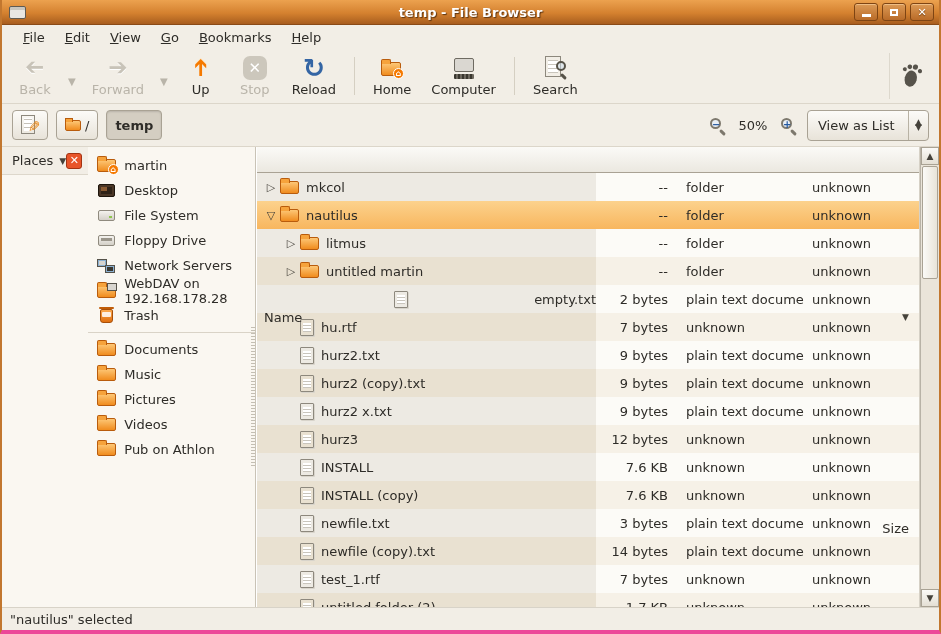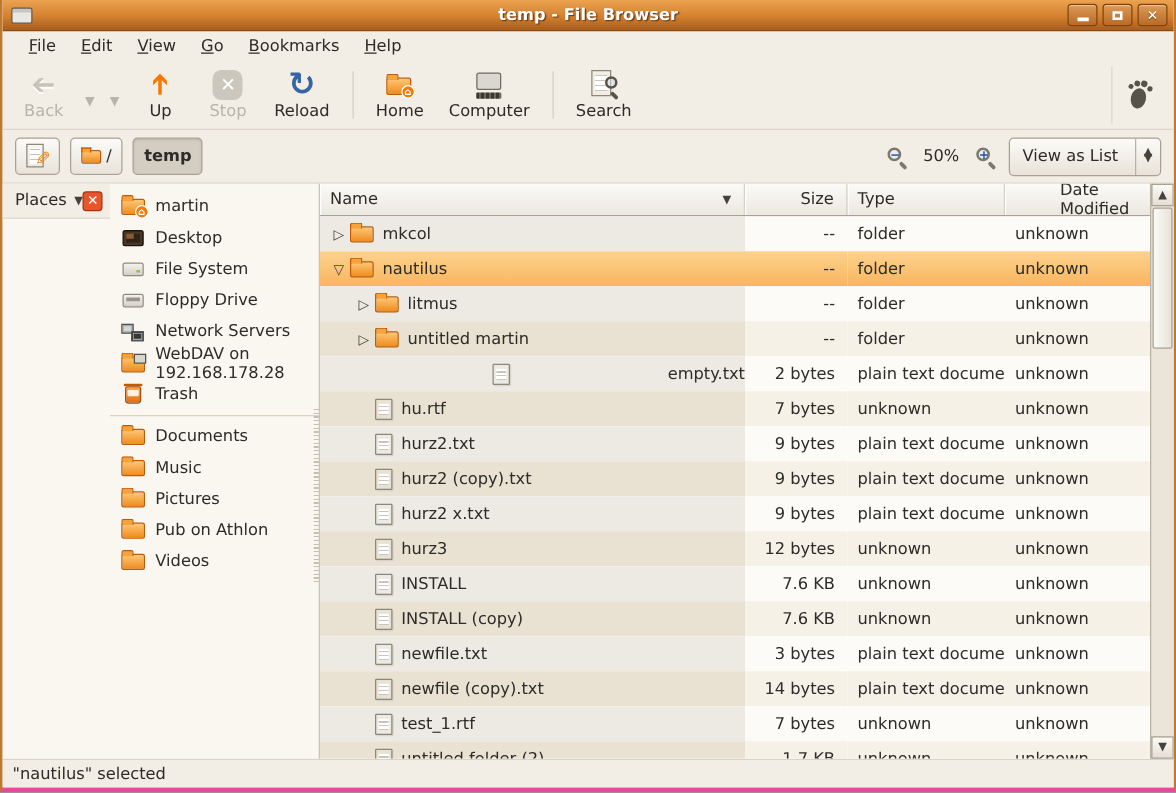--- a/index.html
+++ b/index.html
@@ -109,21 +109,21 @@
   .icon-network .n1 { left:0; top:0; } .icon-network .n2 { right:0; bottom:0; background:#3a372f; }
   .icon-webdav { position:relative; width:19px; height:14px; }
   .icon-webdav .fold { position:absolute; bottom:0; left:0; }
   .icon-webdav::after { content:""; position:absolute; right:-1px; top:-1px; width:8px; height:6px; background:#d8d5cf; border:1px solid #55524a; }
   .icon-trash { width:13px; height:14px; background:linear-gradient(#fba94e,#e06f10); border:1px solid #a84f08; border-radius:2px 2px 3px 3px; position:relative; }
   .icon-trash::before { content:""; position:absolute; top:2px; left:1px; right:1px; height:5px; background:#fff; border-radius:1px; opacity:.85; }
   .icon-trash::after { content:""; position:absolute; top:-3px; left:-2px; right:-2px; height:2px; background:#c05c08; border-radius:1px; }
 
   
   .filelist { flex:1; background:#fff; display:flex; flex-direction:column; overflow:hidden; }
-  .fl-header { height:26px; display:flex; background:linear-gradient(#fbfaf7,#ebe8e0); border-bottom:1px solid #a9a294; }
+  .fl-header { height:26px; display:flex; background:linear-gradient(#fbfaf7,#ebe8e0); border-bottom:1px solid #a9a294;flex-direction:column; }
   .fl-h { display:flex; align-items:center; padding-left:8px; border-right:1px solid #d6d1c6; box-shadow:inset 1px 0 0 #fff; position:relative; cursor:default; }
   .fl-h.c-name { flex:0 0 340px; }
   .fl-h.c-size { flex:0 0 82px; }
   .fl-h.c-type { flex:0 0 126px; }
   .fl-h.c-date { flex:1; border-right:none;padding-left:44px; }
   .sort-arrow { position:absolute; right:10px; font-size:9px; color:#45423b; }
   .fl-body { flex:1; overflow:hidden; }
   .row { height:28px; display:flex; cursor:default; }
   .cell { display:flex; align-items:center; overflow:hidden; white-space:nowrap; }
   .c-name { flex:0 0 340px; } .c-size { flex:0 0 82px; justify-content:flex-end; padding-right:10px; }
@@ -175,20 +175,26 @@
     </div>
 
   <div class="toolbar" id="toolbar">
       <span class="tb-btn disabled">
         <span class="tb-iconwrap">
           <span class="ar icon-back"></span>
         </span>
         <span class="tb-label">Back</span>
       </span>
       <span class="tb-caret">▼</span>
+      <span class="tb-btn disabled">
+        <span class="tb-iconwrap">
+          <span class="ar icon-forward"></span>
+        </span>
+        <span class="tb-label">Forward</span>
+      </span>
       <span class="tb-caret">▼</span>
       <span class="tb-btn">
         <span class="tb-iconwrap">
           <span class="ar icon-up"></span>
         </span>
         <span class="tb-label">Up</span>
       </span>
       <span class="tb-btn disabled">
         <span class="tb-iconwrap">
           <span class="icon-stop"></span>
@@ -353,27 +359,27 @@
           <div class="place-item">
             <span class="pi">
               <span class="fold"></span>
             </span>
             <span>Pictures</span>
           </div>
           <div class="place-item">
             <span class="pi">
               <span class="fold"></span>
             </span>
+            <span>Videos</span>
+          </div>
+          <div class="place-item">
+            <span class="pi">
+              <span class="fold"></span>
+            </span>
             <span>Pub on Athlon</span>
-          </div>
-          <div class="place-item">
-            <span class="pi">
-              <span class="fold"></span>
-            </span>
-            <span>Videos</span>
           </div>
         </div>
     </div>
 
     <div class="filelist">
       <div class="fl-header" id="fl-header">
           <div class="fl-h c-name">
             <span>Name</span>
             <span class="sort-arrow">▼</span>
           </div>

